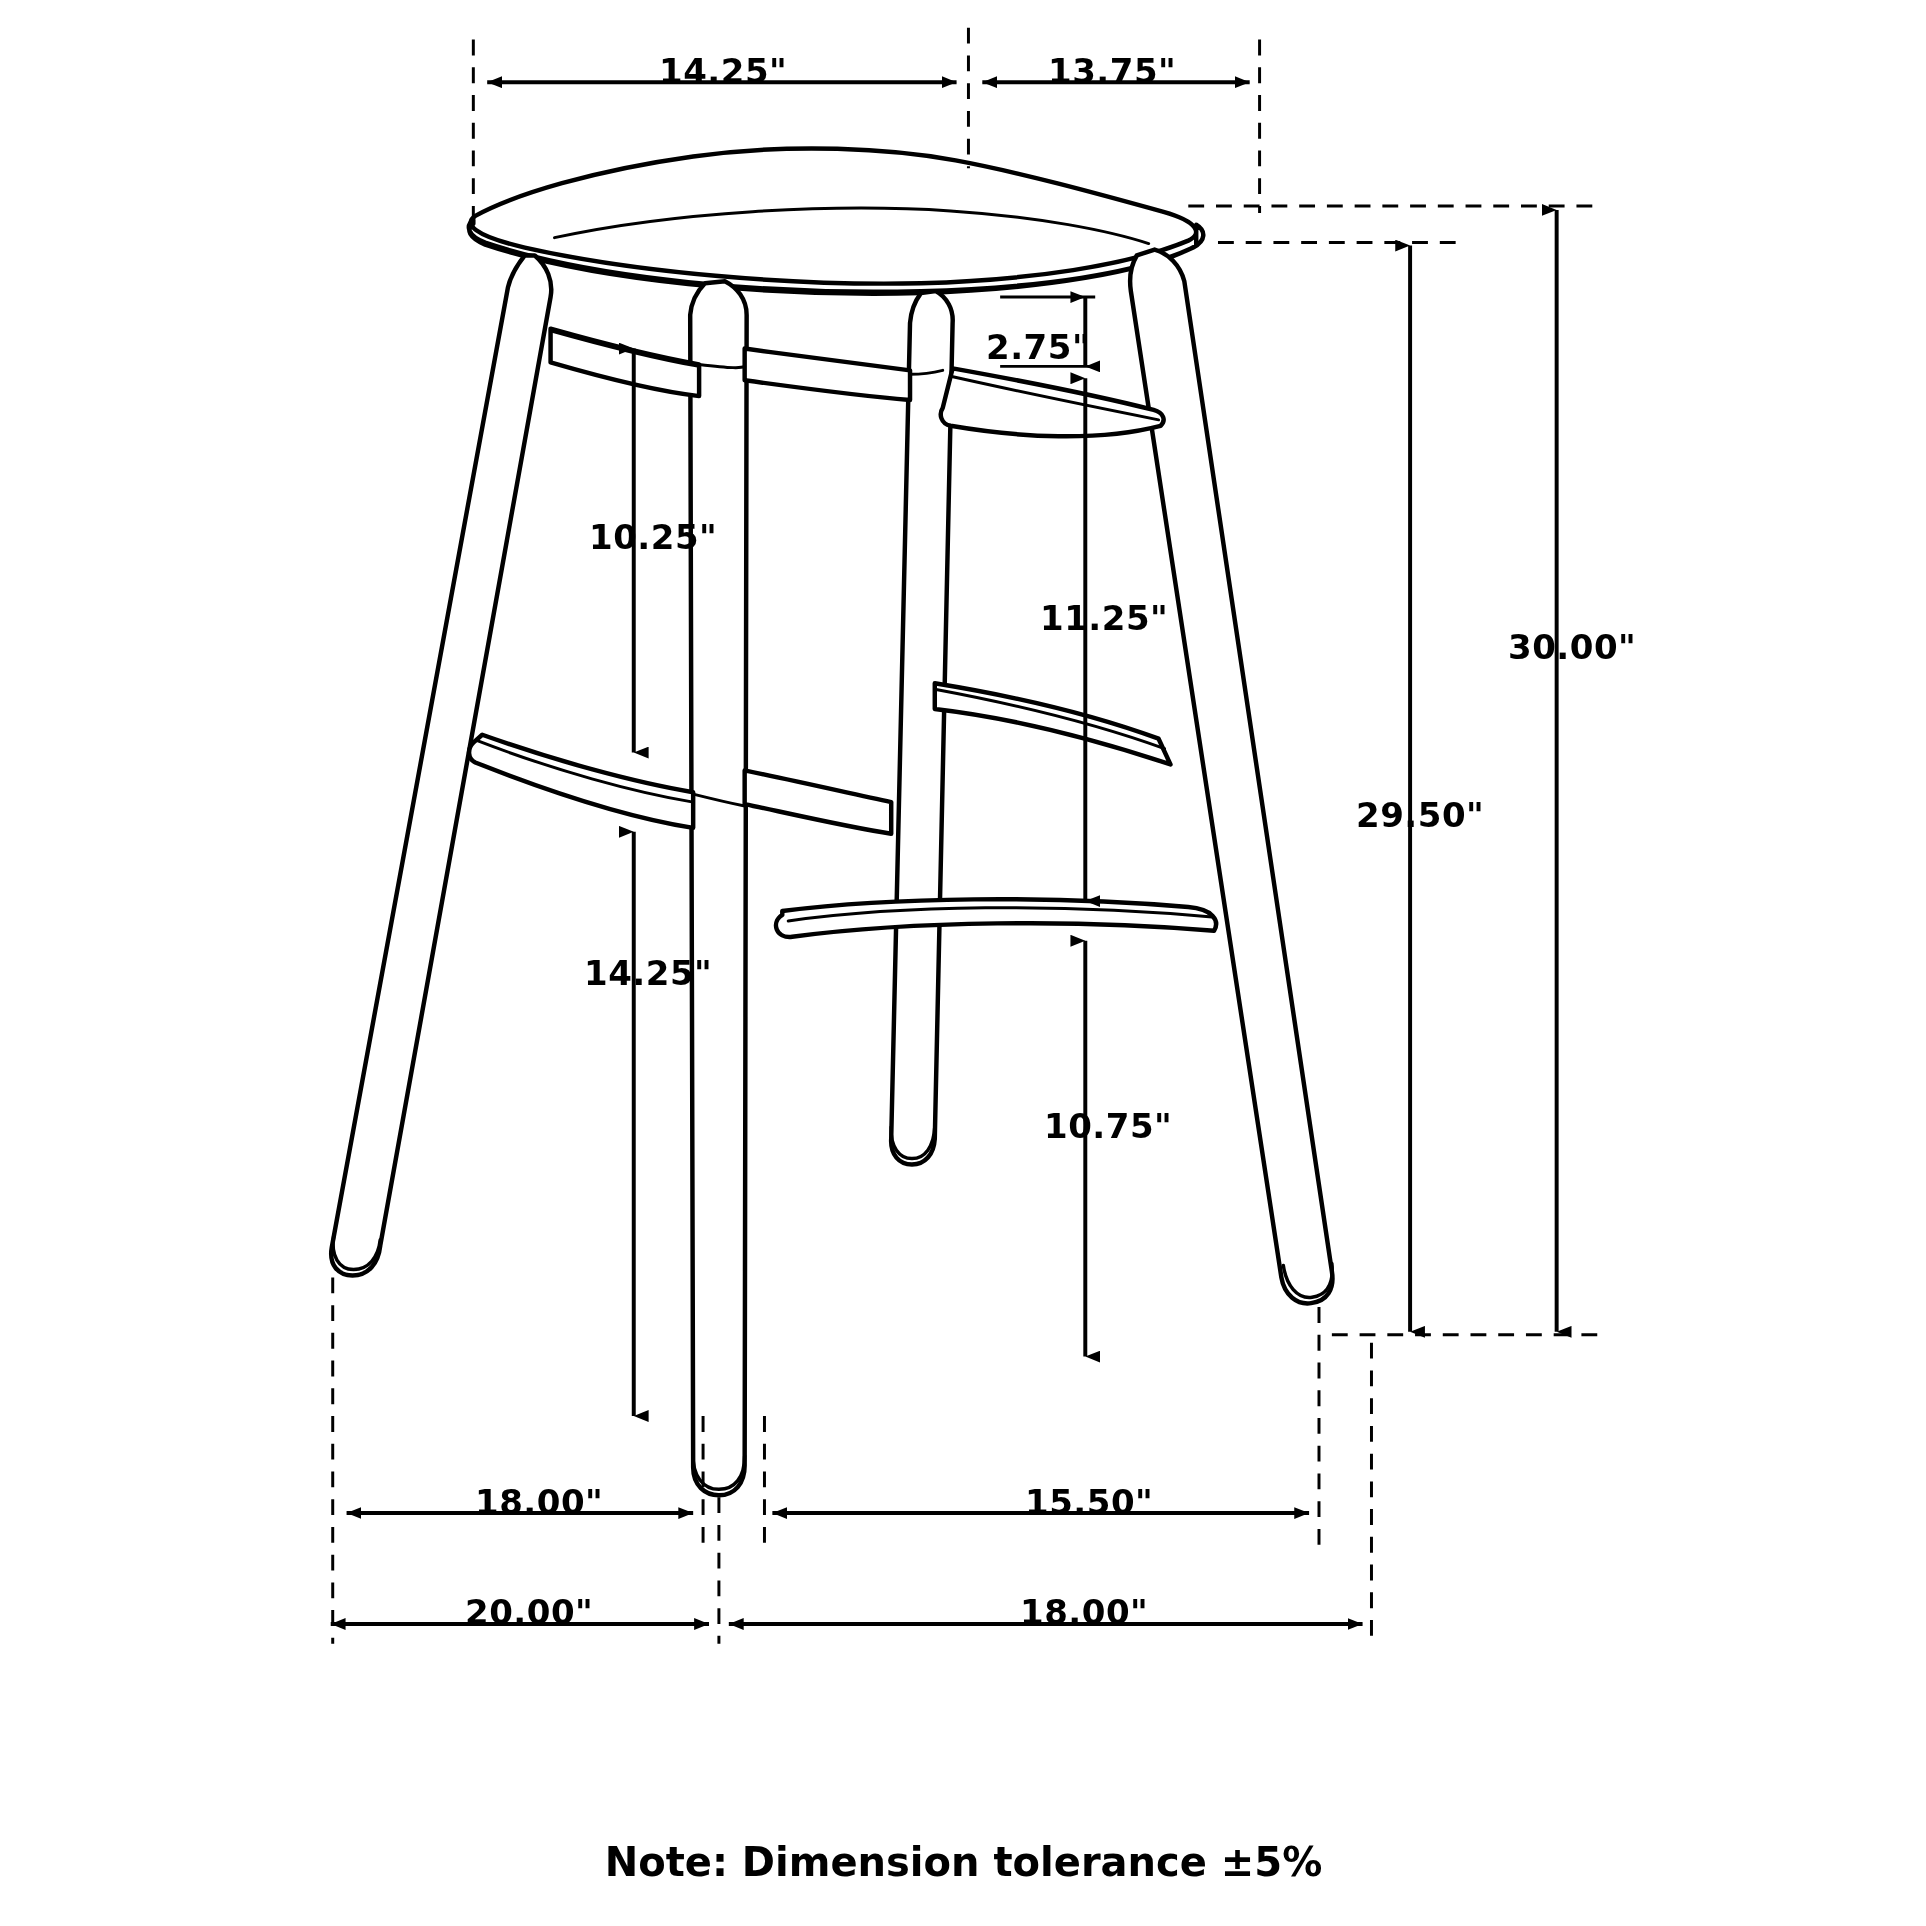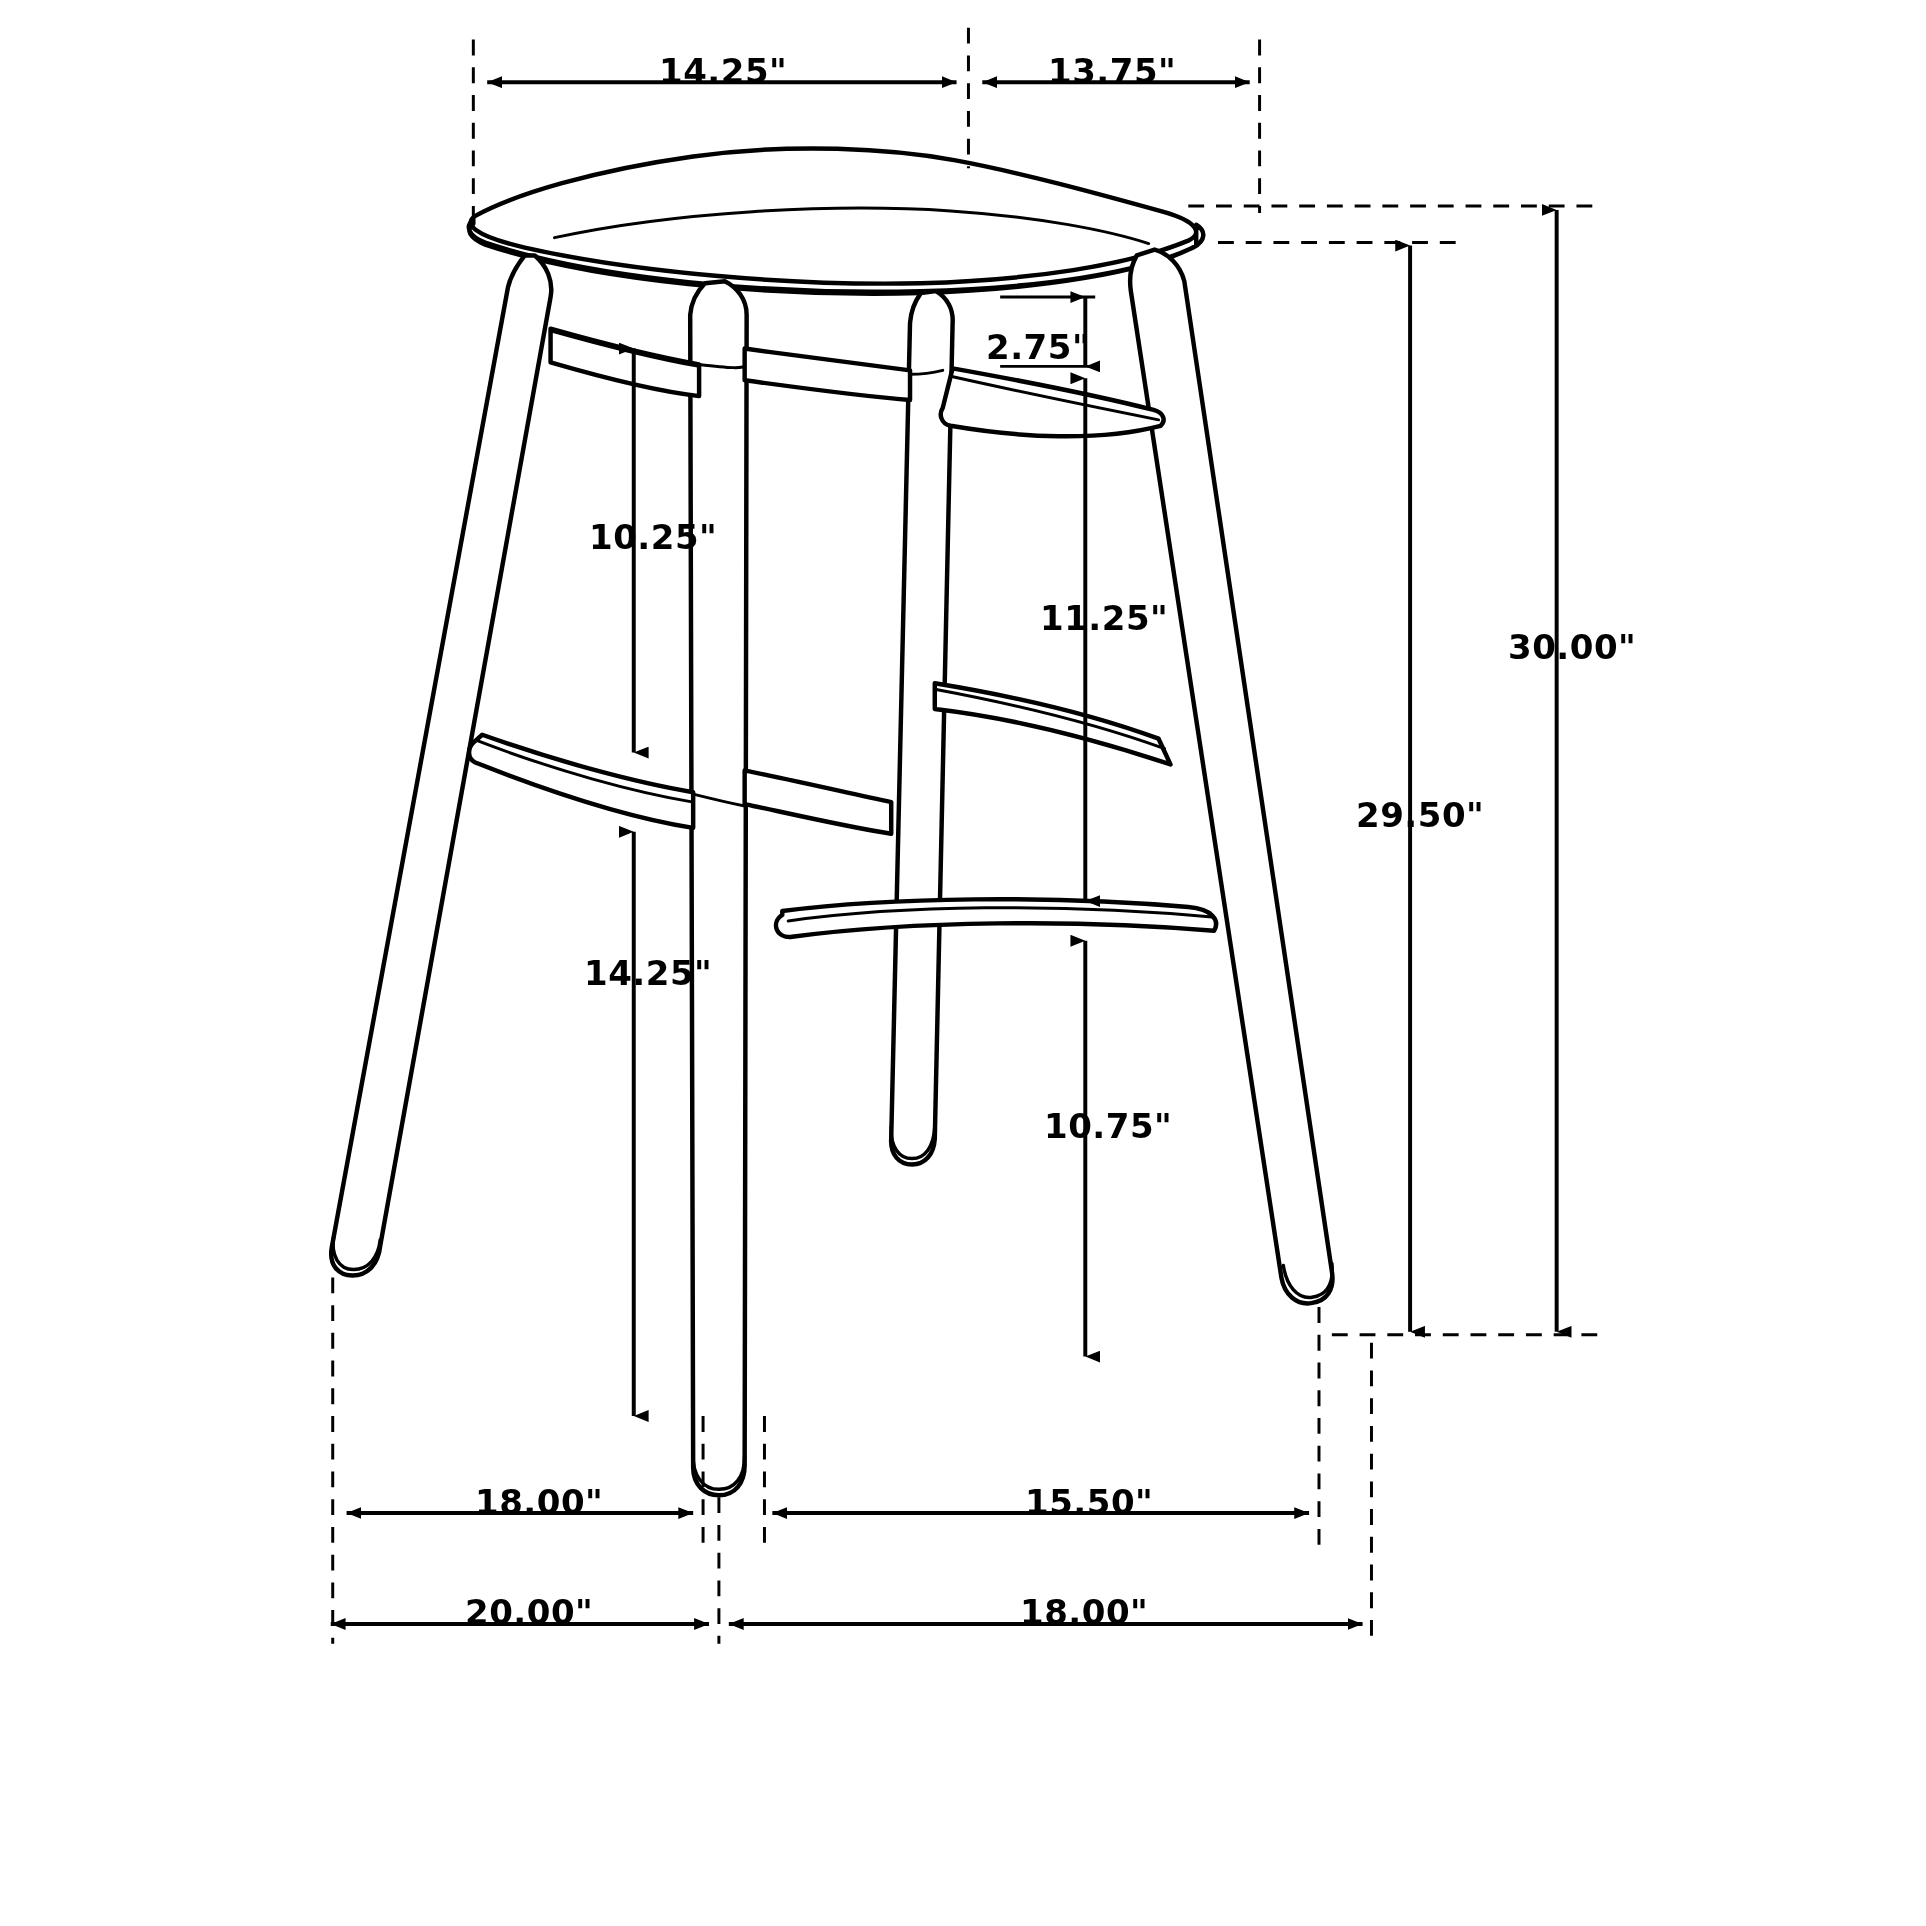--- a/index.html
+++ b/index.html
@@ -160,14 +160,15 @@
   <div class="dimlabel" style="left:1040px; top:598px;">11.25"</div>
   <div class="dimlabel" style="left:1508px; top:627px;">30.00"</div>
   <div class="dimlabel" style="left:1356px; top:795px;">29.50"</div>
   <div class="dimlabel" style="left:584px;  top:953px;">14.25"</div>
   <div class="dimlabel" style="left:1044px; top:1106px;">10.75"</div>
   <div class="dimlabel" style="left:475px;  top:1482px;">18.00"</div>
   <div class="dimlabel" style="left:1025px; top:1482px;">15.50"</div>
   <div class="dimlabel" style="left:465px;  top:1592px;">20.00"</div>
   <div class="dimlabel" style="left:1020px; top:1592px;">18.00"</div>
 
+  <div class="note">Note: Dimension tolerance ±5%</div>
 </div>
 
 
 </body></html>

